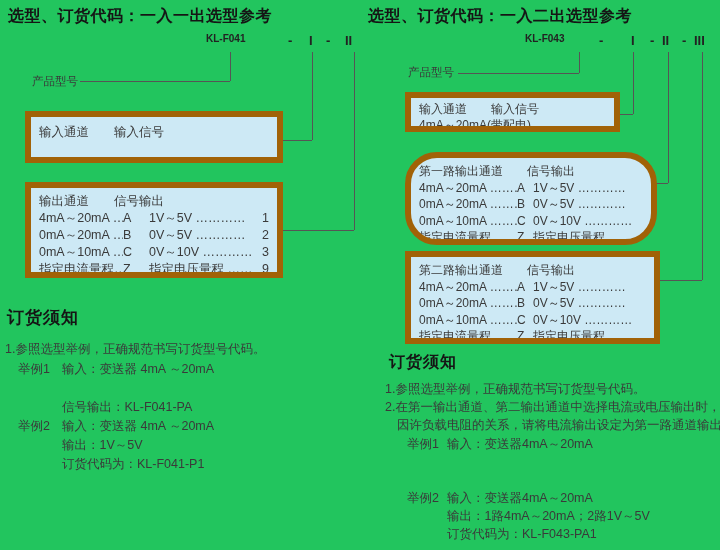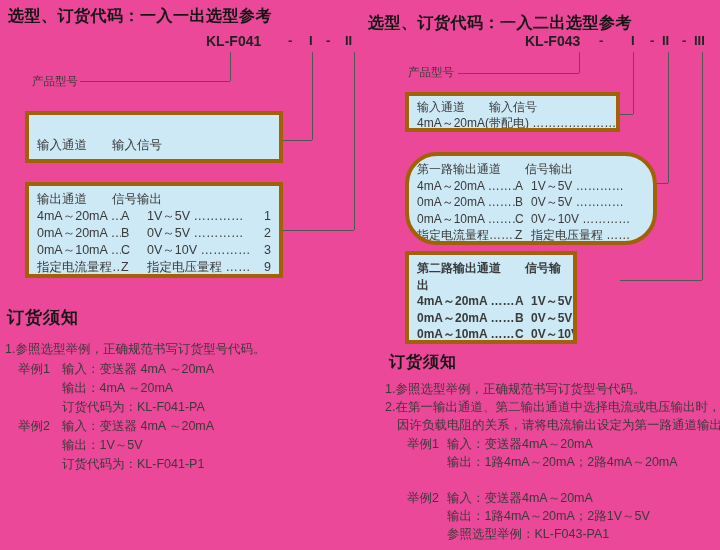--- a/index.html
+++ b/index.html
@@ -1,29 +1,29 @@
 <!DOCTYPE html>
 <html><head>
 <meta charset="utf-8">
 <style>
   html,body{margin:0;padding:0;background:#fff;}
   .page{
-    position:relative;width:720px;height:550px;background:#ec4899;
+    position:relative;width:720px;height:550px;background:#22c55e;
     font-family:"Liberation Sans",sans-serif;color:#333;overflow:hidden;
   }
   .t{position:absolute;white-space:nowrap;}
   .title{font-size:16px;font-weight:bold;color:#151515;letter-spacing:.5px;}
-  .mcode{font-size:14px;font-weight:bold;color:#222;}
+  .mcode{font-size:10px;font-weight:bold;color:#222;}
   .mseg{font-size:13px;font-weight:bold;color:#222;}
   .plabel{font-size:11.5px;color:#3a3a3a;}
   .vline{position:absolute;width:1px;background:#555;}
   .hline{position:absolute;height:1px;background:#555;}
   .box{
     position:absolute;box-sizing:border-box;background:#cde9f5;
-    border:4px solid #a16207;color:#3a3a3a;padding:20px 8px;overflow:hidden;
+    border:6px solid #a16207;color:#3a3a3a;padding:5px 8px;overflow:hidden;
   }
   .bxl1{line-height:20px;font-size:12.5px;}
   .bxl2{line-height:17px;font-size:12.5px;padding-top:5px;}
   .bxr1{line-height:16px;font-size:12px;padding-top:3px;}
   .bxr2{line-height:16.5px;font-size:12px;padding-top:5px;}
   .hdr{display:block;}
   .r{display:flex;white-space:nowrap;}
   .r .sp{flex:1;}
   .r .k2{flex:none;text-align:right;}
   .rin .c1{flex:none;overflow:hidden;}
@@ -94,28 +94,27 @@
       <span class="c2">指定电压量程 ……</span>
       <span class="sp"></span>
       <span class="k2">9</span>
     </div>
   </div>
 
   <div class="t nhead" style="left:7px;top:306px;">订货须知</div>
   <div class="t note" style="left:5px;top:341px;">1.参照选型举例，正确规范书写订货型号代码。</div>
   <span class="t note" style="left:18px;top:361px;">举例1</span>
   <span class="t note" style="left:62px;top:361px;">输入：变送器 4mA ～20mA</span>
-  <span class="t note" style="left:62px;top:380px;">输出：4mA ～20mA</span>
-  <span class="t note" style="left:62px;top:399px;">订货代码为：KL-F041-PA</span>
+  <span class="t note" style="left:62px;top:399px;">信号输出：KL-F041-PA</span>
   <span class="t note" style="left:18px;top:418px;">举例2</span>
   <span class="t note" style="left:62px;top:418px;">输入：变送器 4mA ～20mA</span>
   <span class="t note" style="left:62px;top:437px;">输出：1V～5V</span>
   <span class="t note" style="left:62px;top:456px;">订货代码为：KL-F041-P1</span>
 
-  <div class="t title" style="left:368px;top:13px;">选型、订货代码：一入二出选型参考</div>
+  <div class="t title" style="left:368px;top:6px;">选型、订货代码：一入二出选型参考</div>
 
   <span class="t mcode" style="left:525px;top:33px;">KL-F043</span>
   <span class="t mseg" style="left:599px;top:33px;">-</span>
   <span class="t mseg" style="left:631px;top:33px;">I</span>
   <span class="t mseg" style="left:650px;top:33px;">-</span>
   <span class="t mseg" style="left:662px;top:33px;">II</span>
   <span class="t mseg" style="left:682px;top:33px;">-</span>
   <span class="t mseg" style="left:694px;top:33px;">III</span>
 
   <div class="vline" style="left:579px;top:52px;height:21px;"></div>
@@ -163,21 +162,21 @@
     </div>
     <div class="r">
       <span class="c1">指定电流量程…………</span>
       <span class="k1">Z</span>
       <span class="c2">指定电压量程 ……</span>
       <span class="sp"></span>
 
     </div>
   </div>
 
-  <div class="box bxr2" style="left:405px;top:251px;width:172px;height:93px;font-weight:bold;">
+  <div class="box bxr2" style="left:405px;top:251px;width:255px;height:93px;">
     <span class="hdr">第二路输出通道　　信号输出</span>
     <div class="r">
       <span class="c1">4mA～20mA …………</span>
       <span class="k1">A</span>
       <span class="c2">1V～5V …………</span>
       <span class="sp"></span>
 
     </div>
     <div class="r">
       <span class="c1">0mA～20mA …………</span>
@@ -201,19 +200,18 @@
 
     </div>
   </div>
 
   <div class="t nhead2" style="left:389px;top:352px;">订货须知</div>
   <div class="t note" style="left:385px;top:381px;">1.参照选型举例，正确规范书写订货型号代码。</div>
   <div class="t note" style="left:385px;top:399px;">2.在第一输出通道、第二输出通道中选择电流或电压输出时，</div>
   <div class="t note" style="left:397px;top:417px;">因许负载电阻的关系，请将电流输出设定为第一路通道输出</div>
   <span class="t note" style="left:407px;top:436px;">举例1</span>
   <span class="t note" style="left:447px;top:436px;">输入：变送器4mA～20mA</span>
-  <span class="t note" style="left:447px;top:454px;">输出：1路4mA～20mA；2路4mA～20mA</span>
   <span class="t note" style="left:407px;top:490px;">举例2</span>
   <span class="t note" style="left:447px;top:490px;">输入：变送器4mA～20mA</span>
   <span class="t note" style="left:447px;top:508px;">输出：1路4mA～20mA；2路1V～5V</span>
-  <span class="t note" style="left:447px;top:526px;">参照选型举例：KL-F043-PA1</span>
+  <span class="t note" style="left:447px;top:526px;">订货代码为：KL-F043-PA1</span>
 
 </div>
 
 </body></html>

